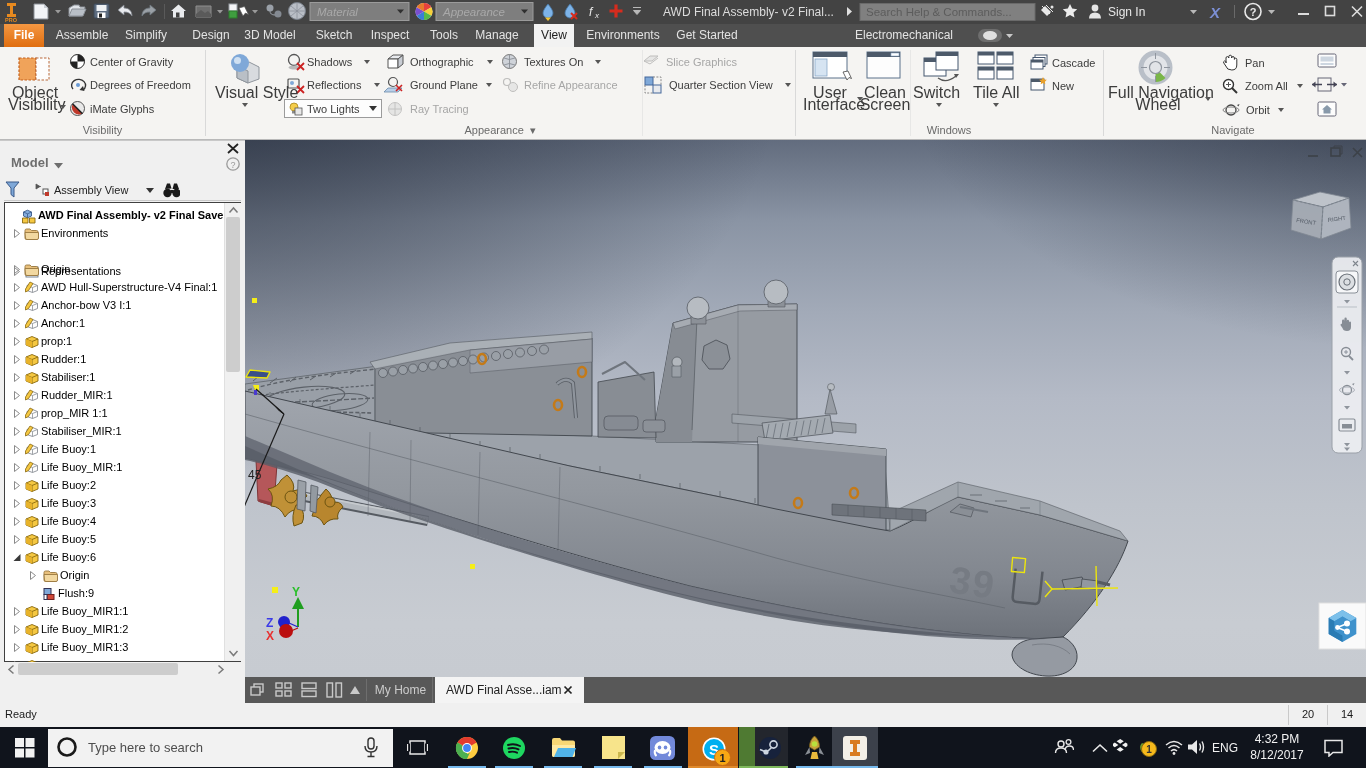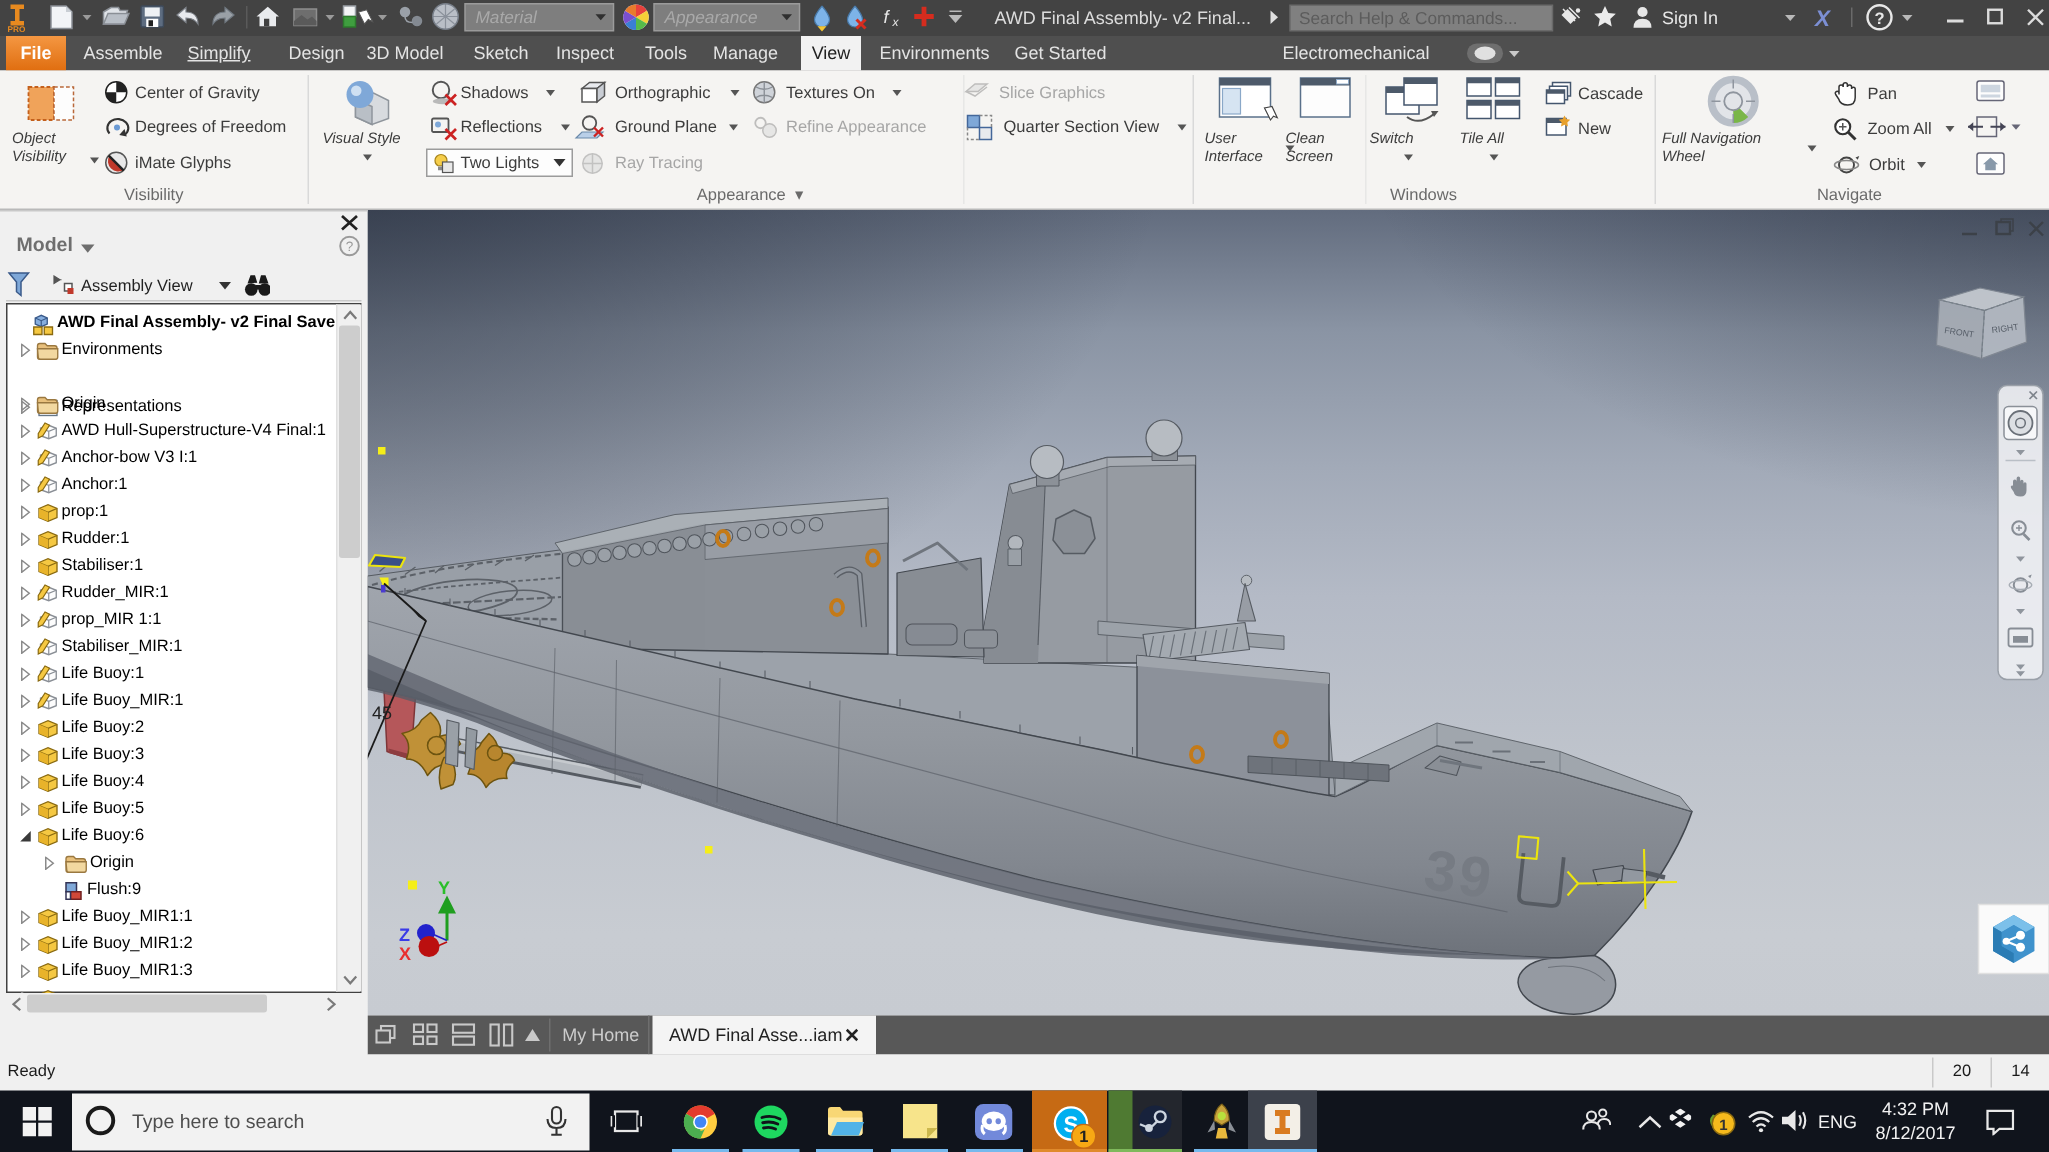--- a/index.html
+++ b/index.html
@@ -16,21 +16,21 @@
 .mtab { position:absolute; top:0; height:23px; line-height:23px; font-size:12px; color:#e3e3e3; text-align:center; }
 .mtab.file { background:linear-gradient(#f49742,#e06e10); color:#fff; font-weight:bold; }
 .mtab.active { background:#f2f2f2; color:#222; }
 
 
 #ribbon { position:absolute; left:0; top:47px; width:1366px; height:93px; background:#f5f4f2; border-bottom:1px solid #b9b9b9; overflow:hidden; }
 .rlabel { position:absolute; font-size:11px; color:#6a6a6a; top:76px; height:14px; line-height:14px; }
 .rdiv { position:absolute; top:3px; width:1px; height:86px; background:#d9d9d9; }
 .rtxt { position:absolute; font-size:11px; color:#3c3c3c; white-space:nowrap; height:14px; line-height:14px; }
 .rtxt.dis { color:#a6a6a6; }
-.bigtxt { position:absolute; font-size:10px; color:#3c3c3c; line-height:12px; white-space:nowrap;font-style:italic; }
+.bigtxt { position:absolute; font-size:16px; color:#3c3c3c; text-align:center; line-height:12px; white-space:nowrap; }
 .dd { position:absolute; width:0; height:0; border-left:3px solid transparent; border-right:3px solid transparent; border-top:4px solid #555; }
 
 
 #main { position:absolute; left:0; top:140px; width:1366px; height:563px; }
 
 
 #browser { position:absolute; left:0; top:0; width:245px; height:563px; background:#f0f0f0; border-top:1px solid #c8c8c8; }
 #tree { position:absolute; left:4px; top:61px; width:237px; height:460px; background:#ffffff; border:1px solid #404040; }
 .trow { position:absolute; left:0; height:18px; font-size:11px; color:#000; white-space:nowrap; line-height:18px; }
 .trow .lbl { position:absolute; top:0; }
@@ -148,21 +148,21 @@
       <path d="M1268 10 l7 0 -3.5 4 z" fill="#b9b9b9"></path>
 
       <rect x="1298" y="13" width="11" height="2" fill="#dcdcdc"></rect>
       <rect x="1325.5" y="6.5" width="9" height="9" fill="none" stroke="#dcdcdc" stroke-width="1.6"></rect>
       <path d="M1352 6.5 l10 10 M1362 6.5 l-10 10" stroke="#dcdcdc" stroke-width="1.6"></path>
     </svg>
   </div>
   <div id="menubar">
     <div class="mtab file" style="left:4px;width:40px;">File</div>
     <div class="mtab" style="left:52px;width:60px;">Assemble</div>
-    <div class="mtab" style="left:122px;width:48px;text-decoration:underline;">Simplify</div>
+    <div class="mtab" style="left:122px;width:48px;">Simplify</div>
     <div class="mtab" style="left:188px;width:46px;">Design</div>
     <div class="mtab" style="left:242px;width:56px;">3D Model</div>
     <div class="mtab" style="left:314px;width:40px;">Sketch</div>
     <div class="mtab" style="left:368px;width:44px;">Inspect</div>
     <div class="mtab" style="left:426px;width:36px;">Tools</div>
     <div class="mtab" style="left:472px;width:50px;">Manage</div>
     <div class="mtab active" style="left:534px;width:40px;">View</div>
     <div class="mtab" style="left:584px;width:78px;">Environments</div>
     <div class="mtab" style="left:672px;width:70px;">Get Started</div>
     <div class="mtab" style="left:752px;width:88px;margin-top:44px;">Autodesk A360</div>

